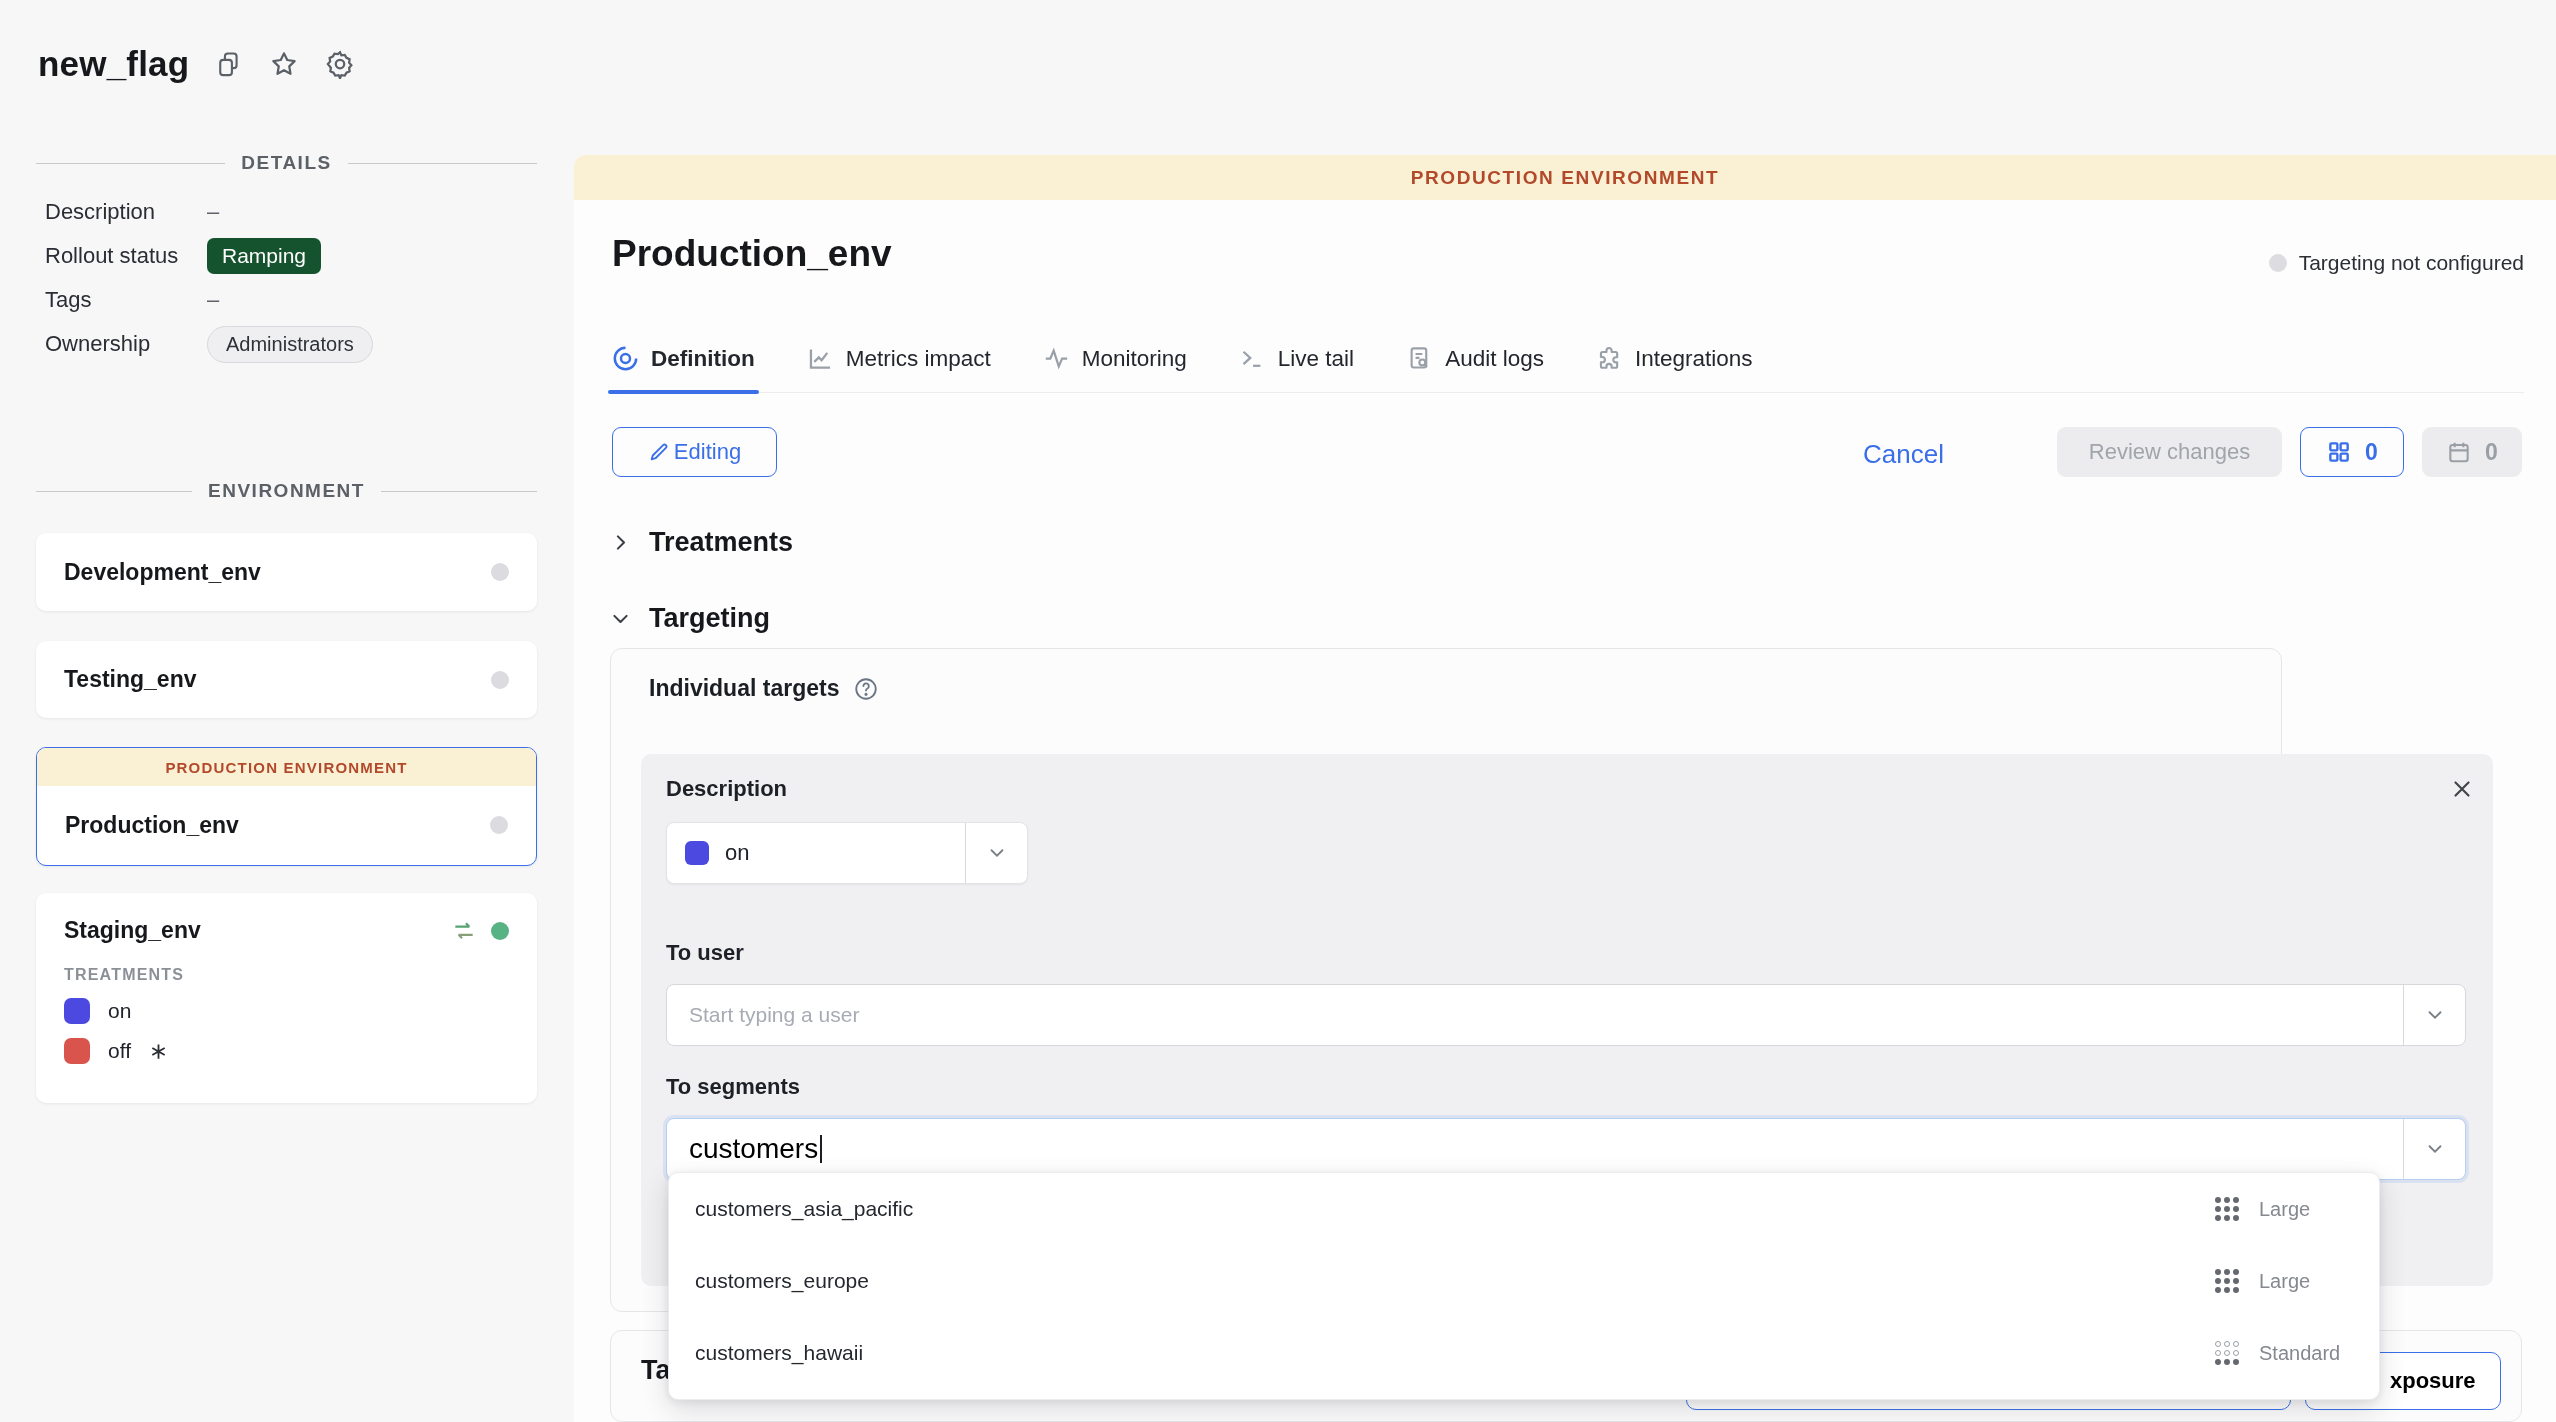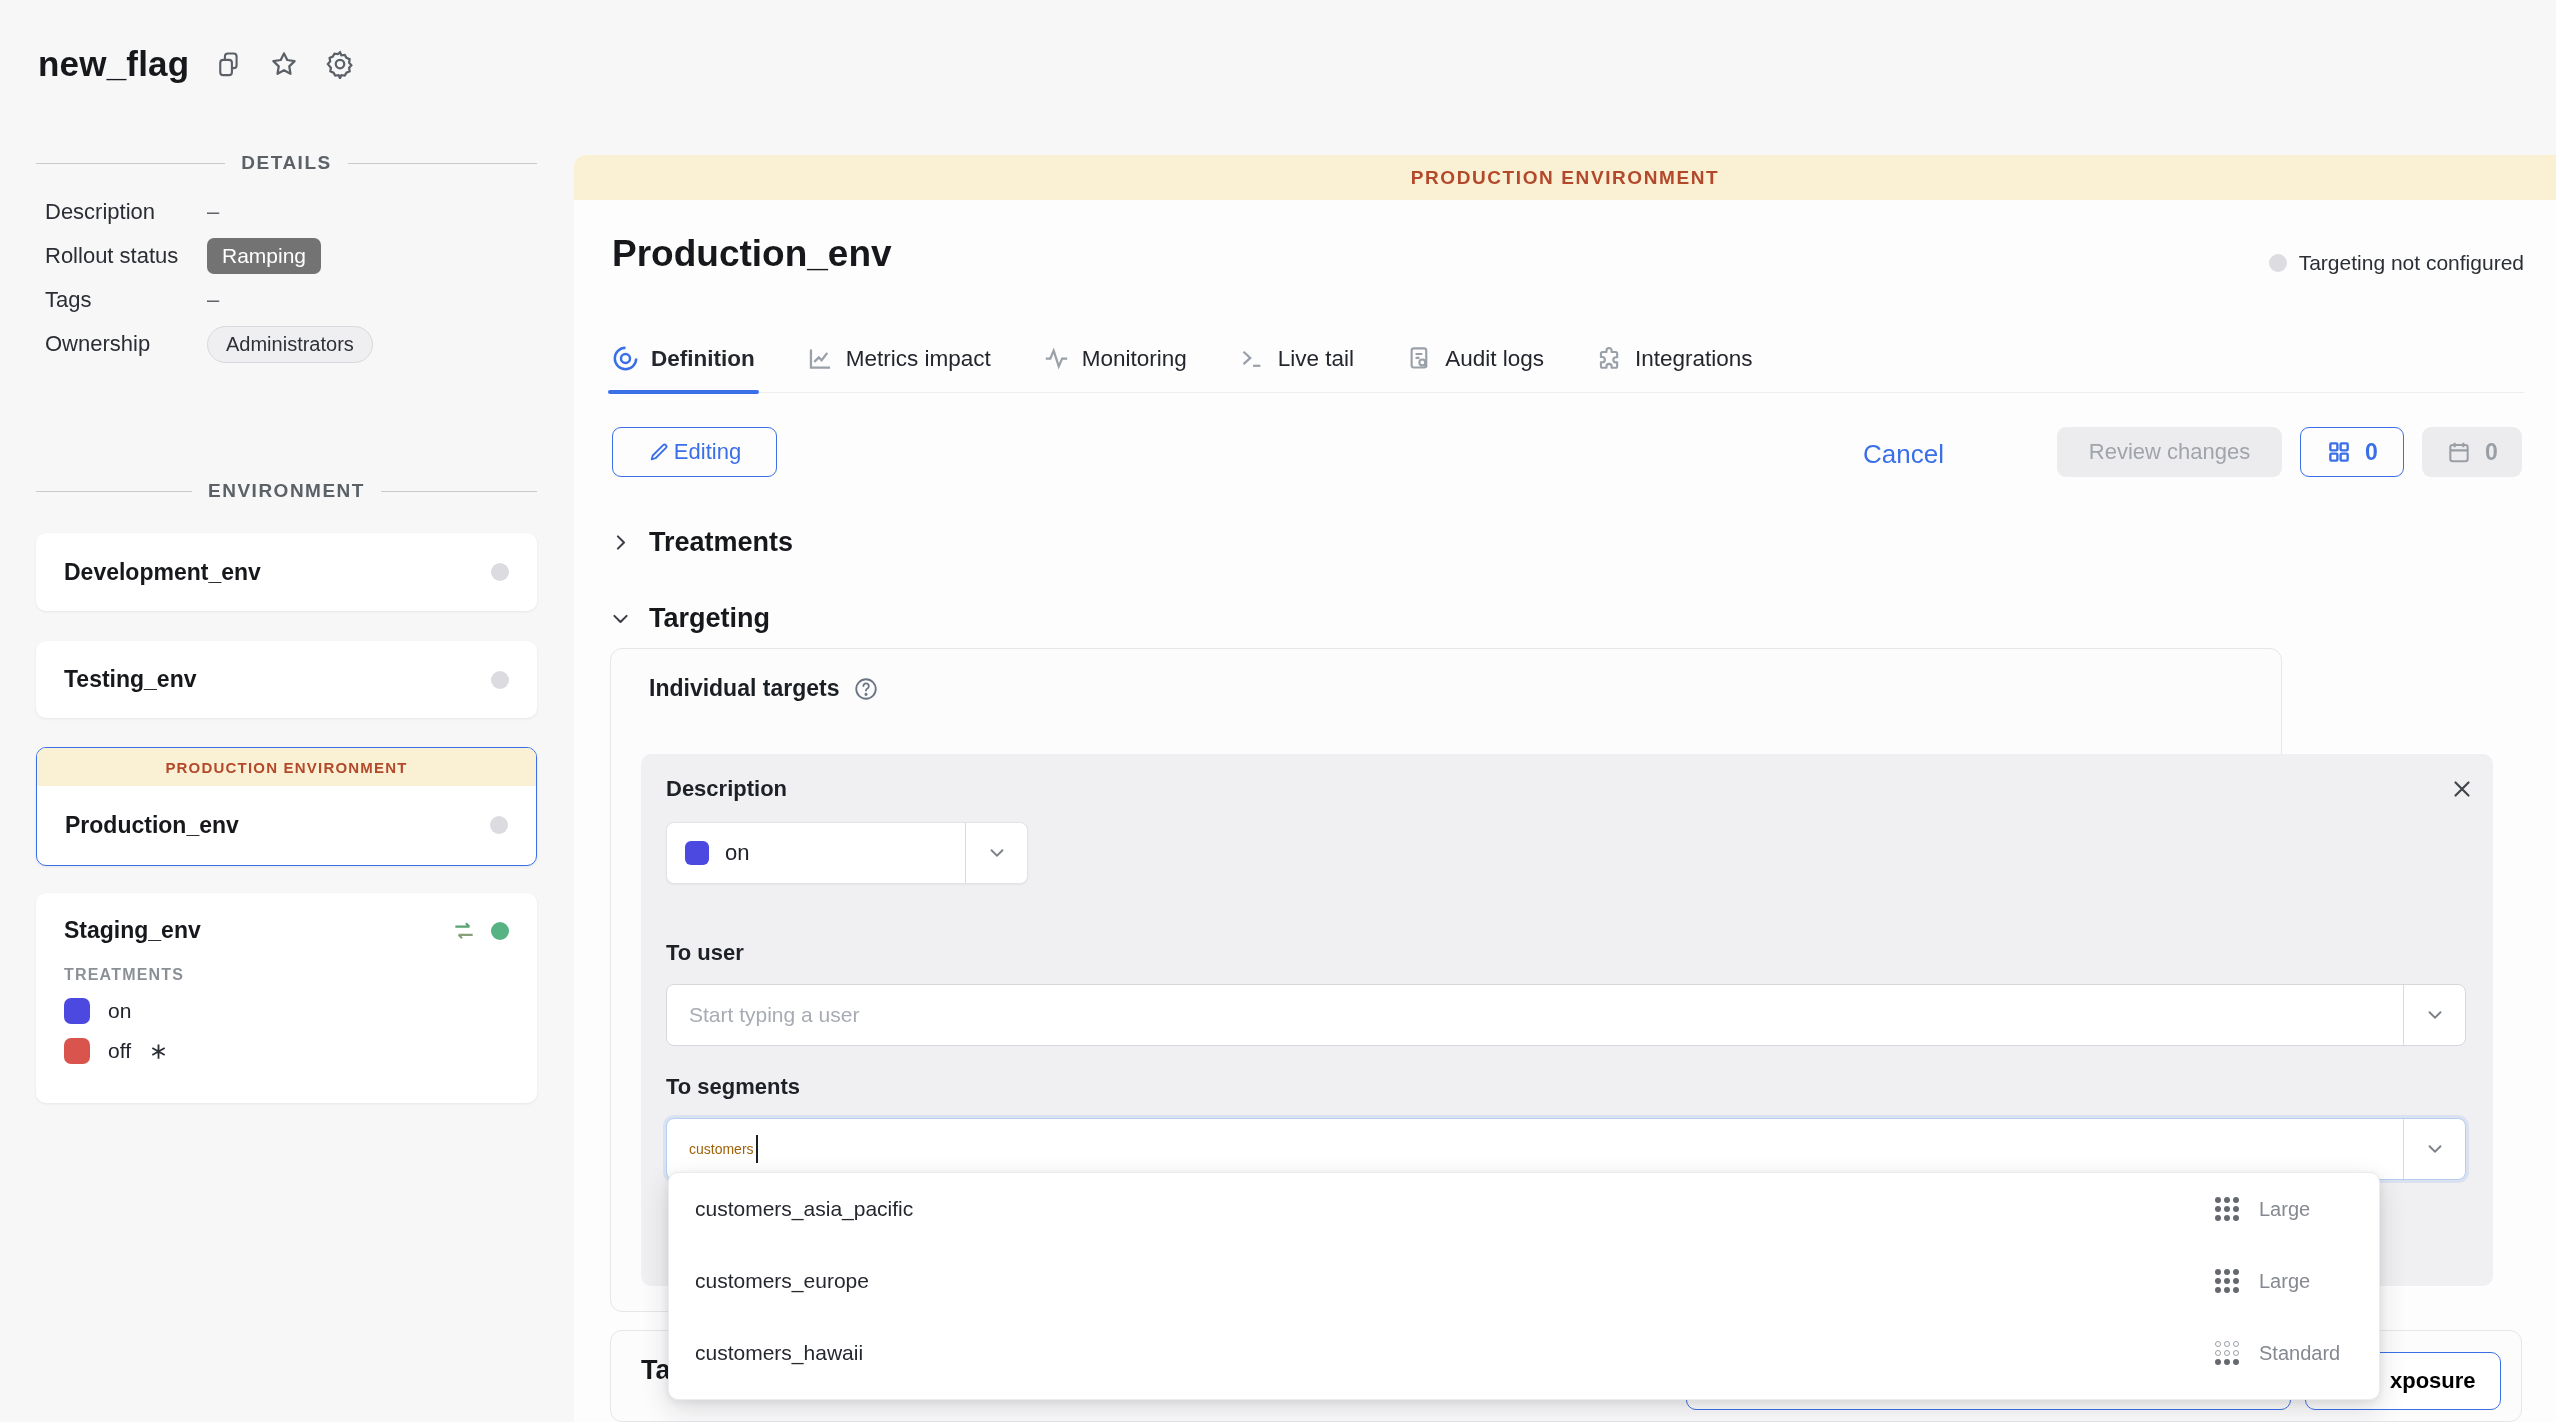--- a/index.html
+++ b/index.html
@@ -22,21 +22,21 @@
   .divider { position:absolute; left:36px; width:501px; display:flex; align-items:center; gap:16px;
              color:#5c6167; font-size:19px; font-weight:700; letter-spacing:1.5px; }
   .divider::before, .divider::after { content:""; flex:1; height:1px; background:#c9c9cd; }
   .divider.details { top:152px; }
   .divider.environment { top:480px; }
 
   .details-rows { position:absolute; left:45px; top:190px; width:492px; }
   .drow { height:44px; display:flex; align-items:center; font-size:22px; }
   .drow .dlabel { width:162px; color:#2a2d33; }
   .drow .dvalue { color:#5f646b; }
-  .badge-ramping { background:#737373; color:#fff; font-size:21px; padding:6px 15px; border-radius:7px; }
+  .badge-ramping { background:#14532d; color:#fff; font-size:21px; padding:6px 15px; border-radius:7px; }
   .pill-owner { background:#efeff1; border:1px solid #d9d9dd; color:#2e3238; font-size:20px; padding:6px 18px; border-radius:999px; }
 
   .env-card { position:absolute; left:36px; width:501px; background:#fff; border-radius:10px;
               box-shadow:0 1px 3px rgba(20,20,30,.07); cursor:pointer; }
   .env-card .env-row { display:flex; align-items:center; justify-content:space-between; padding:0 28px; }
   .env-name { font-size:23px; font-weight:700; color:#16181b; }
   .gray-dot { width:18px; height:18px; border-radius:50%; background:#dcdce0; }
   .green-dot { width:18px; height:18px; border-radius:50%; background:#57b383; }
 
   .card-dev { top:533px; height:78px; }
@@ -114,21 +114,21 @@
   .chev-zone { width:62px; height:100%; display:flex; align-items:center; justify-content:center;
                border-left:1px solid #d9d9dd; cursor:pointer; }
 
   .text-input { position:absolute; left:25px; width:1800px; height:62px; background:#fff;
                 border:1px solid #d8d8dc; border-radius:8px; display:flex; align-items:center; }
   .input-user { top:230px; }
   .input-segments { top:364px; border:1.5px solid #b5cef2; box-shadow:0 0 0 3px rgba(96,146,232,.15); }
   .text-input input { flex:1; height:100%; border:none; outline:none; background:transparent;
                 font-family:"Liberation Sans", sans-serif; font-size:21px; color:#23262b; padding:0 0 0 22px; }
   .text-input input::placeholder { color:#a7abb3; }
-  .seg-value { margin-left:22px; font-size:14px; color:#a16207; flex:1; display:flex; align-items:center; }
+  .seg-value { margin-left:22px; font-size:28px; color:#000000; flex:1; display:flex; align-items:center; }
   .caret { width:0; border-left:2px solid #1b1e23; height:28px; margin-left:2px; }
 
   .seg-dropdown { position:absolute; left:668px; top:1172px; width:1712px; height:228px; background:#fff;
                   border-radius:10px; border:1px solid #ececf0;
                   box-shadow:0 10px 28px rgba(25,28,35,.14), 0 2px 8px rgba(25,28,35,.08); z-index:50; overflow:hidden; }
   .seg-row { height:72px; display:flex; align-items:center; padding:0 24px 0 26px; cursor:pointer; }
   .seg-name { flex:1; font-size:21px; color:#25282e; }
   .seg-size { width:96px; text-align:left; font-size:20px; color:#85898f; margin-left:20px; }
   .dotgrid { display:grid; grid-template-columns:repeat(3,6px); grid-auto-rows:6px; gap:3px; }
   .dotgrid i { width:6px; height:6px; border-radius:50%; background:#65696f; }

